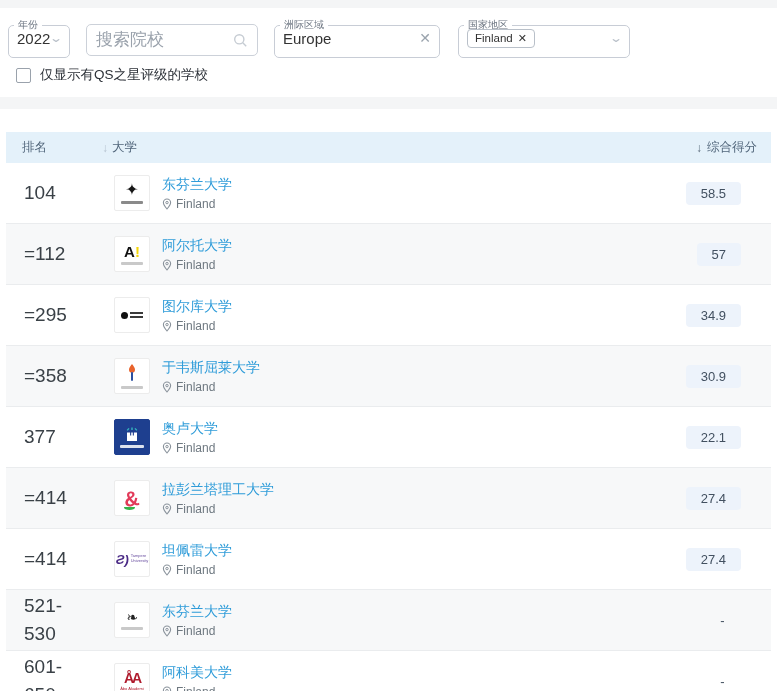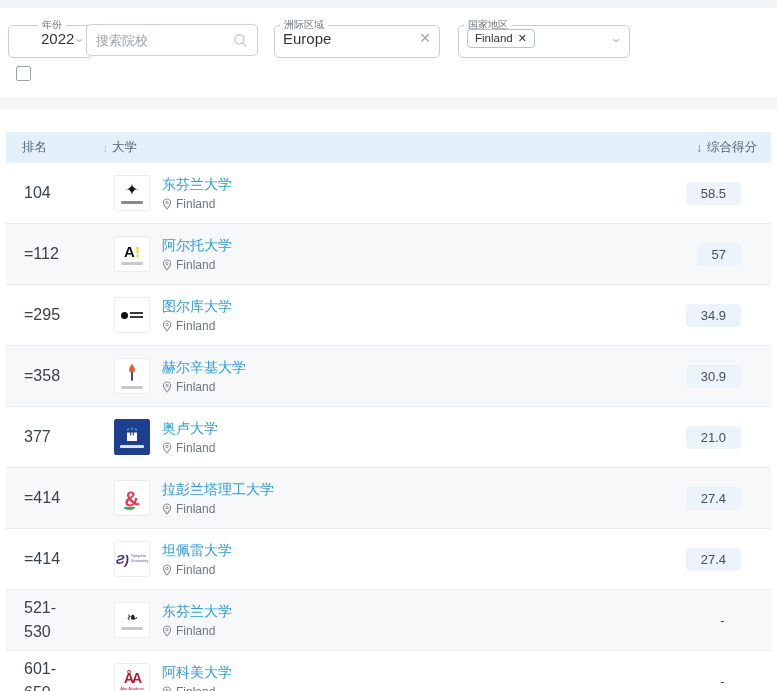--- a/index.html
+++ b/index.html
@@ -10,50 +10,50 @@
   .strip-top { top:0; height:8px; }
   .strip-mid { top:97px; height:12px; }
 
   
   .filterbar { position:absolute; top:8px; left:0; width:777px; height:89px; background:#fff; }
   fieldset.fld { position:absolute; border:1px solid #c8cdd6; border-radius:5px; background:#fff; height:38px; top:12px; }
   fieldset.fld legend { font-size:10px; color:#6b7480; padding:0 4px; margin-left:5px; line-height:1; }
   .fld-inner { display:flex; align-items:center; height:20px; padding:0 8px; margin-top:-2px; }
   .fld-value { font-size:15px; color:#333; flex:1 1 auto; white-space:nowrap; }
   .chev { color:#b9c0c9; font-size:12px; line-height:1; transform:scaleX(1.4); }
-  .year-fld { left:8px; width:62px;padding-left:24px; }
+  .year-fld { left:8px; width:62px; }
   .region-fld { left:274px; width:166px; }
   .country-fld { left:458px; width:172px; }
   .clear-x { color:#9aa3ad; font-size:14px; cursor:pointer; line-height:1; }
   .chip { display:inline-flex; align-items:center; gap:5px; border:1px solid #b9c0c9; border-radius:4px;
           padding:2px 7px; font-size:11.5px; color:#333; background:#fff; }
   .chip-x { font-weight:bold; font-size:11px; color:#333; cursor:pointer; }
 
   .search-box { position:absolute; left:86px; top:16px; width:172px; height:32px; border:1px solid #ccd1d9;
           border-radius:5px; display:flex; align-items:center; padding:0 9px; background:#fff; }
-  .search-box input { border:none; outline:none; flex:1; font-size:13px; color:#6d28d9; min-width:0;
+  .search-box input { border:none; outline:none; flex:1; font-size:17px; color:#6d28d9; min-width:0;
           font-family:inherit; }
   .search-box input::placeholder { color:#9aa2ac; }
 
   .cbx-row { position:absolute; left:16px; top:58px; display:flex; align-items:center; gap:9px; }
   .cbx { width:15px; height:15px; border:1px solid #9aa2ac; border-radius:2px; background:#fff; cursor:pointer; }
   .cbx-label { font-size:13.5px; color:#2c3138; }
 
   
   .tablecard { position:absolute; top:109px; left:6px; width:765px; height:582px; background:#fff;margin-top:23px; }
   .thead { display:flex; align-items:center; height:31px; background:#e4f1fa; font-size:12.5px; color:#51667b; }
   .th-rank { width:96px; padding-left:16px; }
   .th-uni  { display:flex; align-items:center; gap:4px; cursor:pointer; }
   .th-score{ margin-left:auto; display:flex; align-items:center; gap:5px; padding-right:14px; cursor:pointer; }
   .arrow-light { color:#b7c4d1; font-size:12px; }
   .arrow-dark  { color:#5d6e7f; font-size:12px; }
 
   .row { display:flex; align-items:center; height:61px; border-bottom:1px solid #eaecee; background:#fff; }
   .row.alt { background:#f7f8f9; }
-  .cell-rank { width:108px; padding-left:18px; font-size:16px; color:#3a4147; }
+  .cell-rank { width:108px; padding-left:18px; font-size:19px; color:#3a4147; }
   .cell-rank span { display:inline-block; max-width:52px; line-height:1.5; }
   .logo { width:36px; height:36px; flex:0 0 36px; background:#fff; border:1px solid #ececec; border-radius:2px;
           display:flex; flex-direction:column; align-items:center; justify-content:center; overflow:hidden;
           position:relative; }
   .logo.dark { background:#1e3f8f; border-color:#1e3f8f; }
   .capbar { display:block; width:22px; height:3px; background:#c9c9c9; margin-top:3px; border-radius:1px; }
   .capbar.dk { background:#8a8a8a; }
   .capbar.wt { background:rgba(255,255,255,.85); width:24px; height:3px; }
   .tinytext { font-size:4px; line-height:1.2; display:block; }
   .cell-uni { margin-left:12px; display:flex; flex-direction:column; gap:3px; }
@@ -103,20 +103,21 @@
           <span>Finland</span>
           <span class="chip-x">✕</span>
         </span>
         <span style="flex:1"></span>
         <span class="chev">⌄</span>
       </div>
     </fieldset>
 
     <div class="cbx-row">
       <div class="cbx"></div>
+      <span class="cbx-label">仅显示有QS之星评级的学校</span>
     </div>
   </div>
 
   <div class="gray-strip strip-mid"></div>
 
   <div class="tablecard">
     <div class="thead">
       <div class="th-rank">排名</div>
       <div class="th-uni">
         <span class="arrow-light">↓</span>
@@ -190,21 +191,21 @@
         <div class="row alt">
           <div class="cell-rank"><span>=358</span></div>
           <div class="logo">
             <svg width="12" height="19" viewBox="0 0 12 19">
               <path d="M6 0 C7.6 2.4 9 3.4 9 5.8 A3 3 0 0 1 3 5.8 C3 3.4 4.4 2.4 6 0Z" fill="#e8632c"></path>
               <rect x="5" y="8.2" width="2" height="8.5" fill="#2a4fa0"></rect>
             </svg>
             <span class="capbar"></span>
           </div>
           <div class="cell-uni">
-            <a class="uni-link">赫尔辛基大学</a>
+            <a class="uni-link">于韦斯屈莱大学</a>
             <div class="loc">
               <svg class="pin" width="10" height="12" viewBox="0 0 10 12">
                 <path d="M5 1 A3.6 3.6 0 0 1 8.6 4.6 C8.6 7 5 11 5 11 C5 11 1.4 7 1.4 4.6 A3.6 3.6 0 0 1 5 1 Z" fill="none" stroke="#8a939c" stroke-width="1.1"></path>
                 <circle cx="5" cy="4.6" r="1.2" fill="none" stroke="#8a939c" stroke-width="1"></circle>
               </svg>
               <span>Finland</span>
             </div>
           </div>
           <div class="cell-score"><span class="badge">30.9</span></div>
         </div>
@@ -222,21 +223,21 @@
           <div class="cell-uni">
             <a class="uni-link">奥卢大学</a>
             <div class="loc">
               <svg class="pin" width="10" height="12" viewBox="0 0 10 12">
                 <path d="M5 1 A3.6 3.6 0 0 1 8.6 4.6 C8.6 7 5 11 5 11 C5 11 1.4 7 1.4 4.6 A3.6 3.6 0 0 1 5 1 Z" fill="none" stroke="#8a939c" stroke-width="1.1"></path>
                 <circle cx="5" cy="4.6" r="1.2" fill="none" stroke="#8a939c" stroke-width="1"></circle>
               </svg>
               <span>Finland</span>
             </div>
           </div>
-          <div class="cell-score"><span class="badge">21.0</span></div>
+          <div class="cell-score"><span class="badge">22.1</span></div>
         </div>
         <div class="row alt">
           <div class="cell-rank"><span>=414</span></div>
           <div class="logo">
             <span style="position:relative;display:inline-block;font-weight:800;font-size:21px;line-height:1;color:#e23b5a;transform:rotate(-8deg)">&amp;</span>
             <span style="position:absolute;bottom:5px;left:9px;width:11px;height:5px;border-bottom:3px solid #35b34a;border-radius:50%"></span>
           </div>
           <div class="cell-uni">
             <a class="uni-link">拉彭兰塔理工大学</a>
             <div class="loc">

